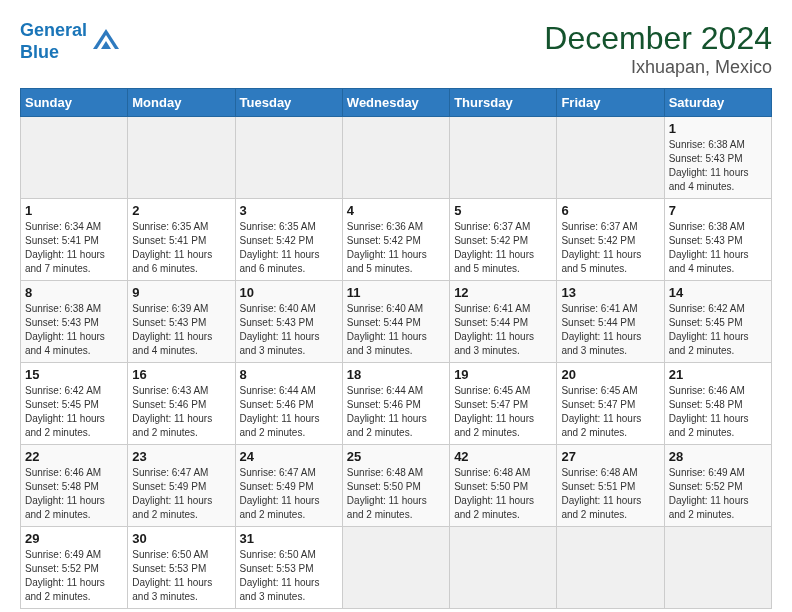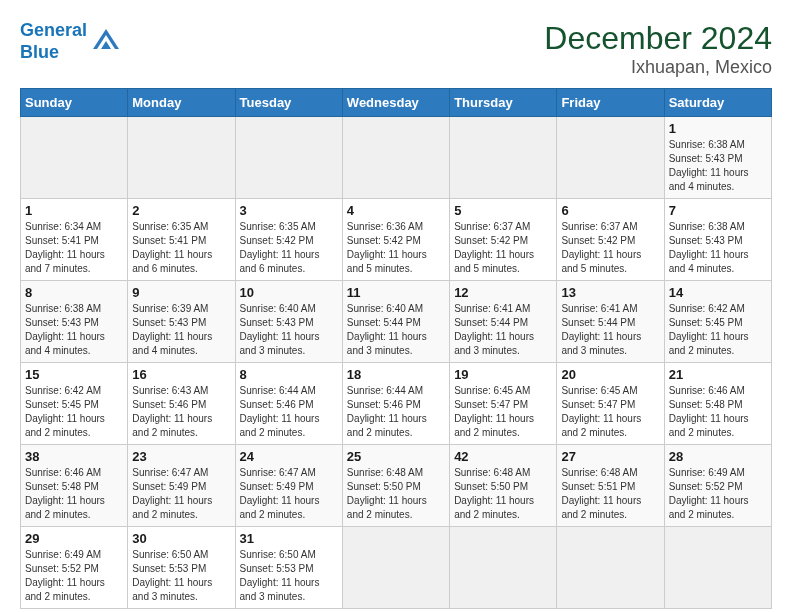--- a/index.html
+++ b/index.html
@@ -309,21 +309,21 @@
           <span class="day-number">21</span>
           <div class="day-info">
             Sunrise: 6:46 AM<br>
             Sunset: 5:48 PM<br>
             Daylight: 11 hours and 2 minutes.
           </div>
         </td>
       </tr>
       <tr>
         <td>
-          <span class="day-number">38</span>
+          <span class="day-number">22</span>
           <div class="day-info">
             Sunrise: 6:46 AM<br>
             Sunset: 5:48 PM<br>
             Daylight: 11 hours and 2 minutes.
           </div>
         </td>
         <td>
           <span class="day-number">23</span>
           <div class="day-info">
             Sunrise: 6:47 AM<br>

